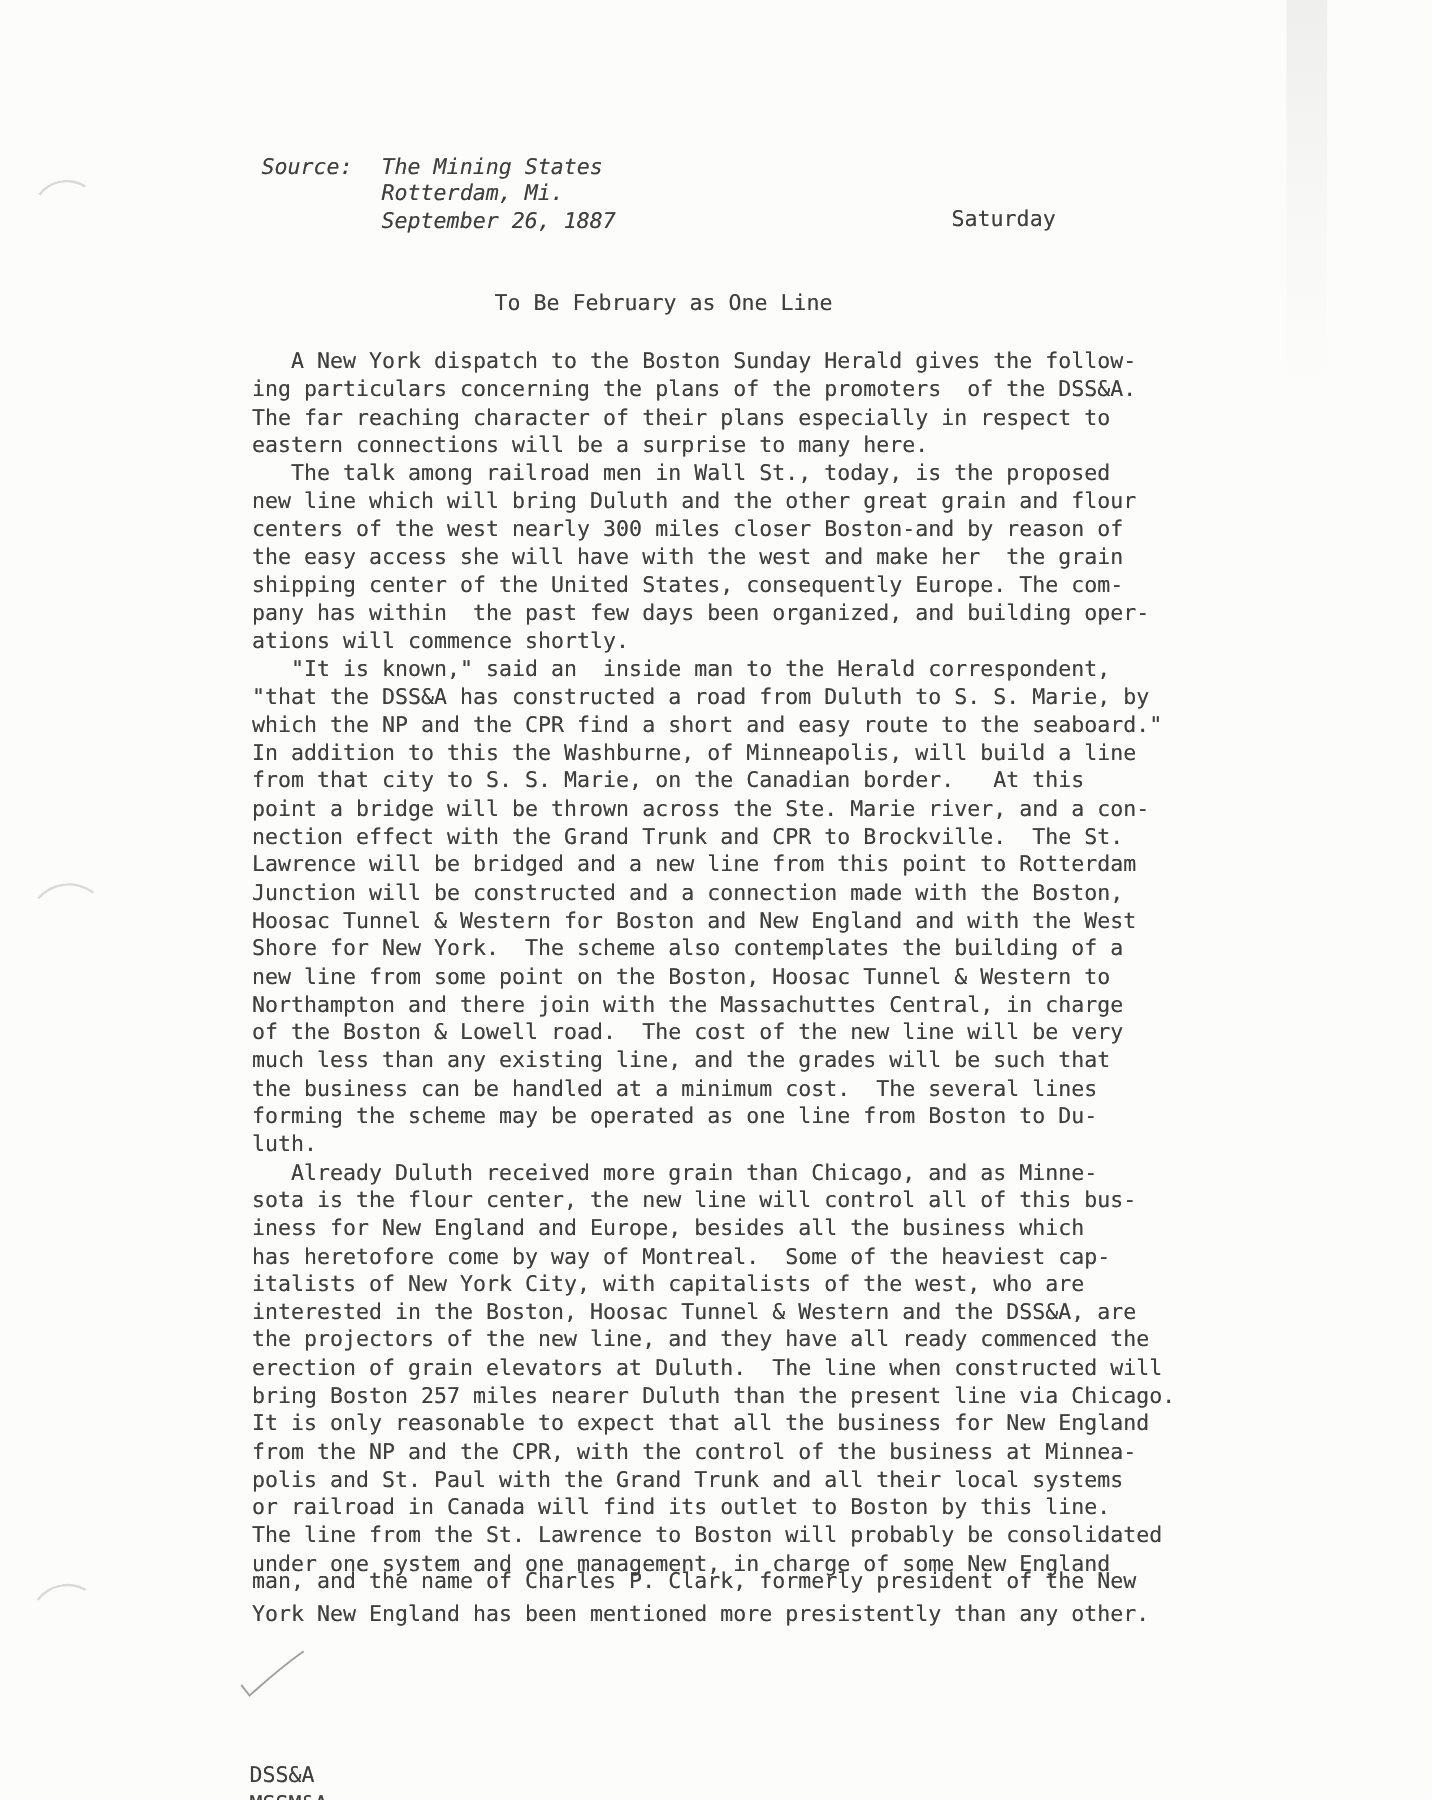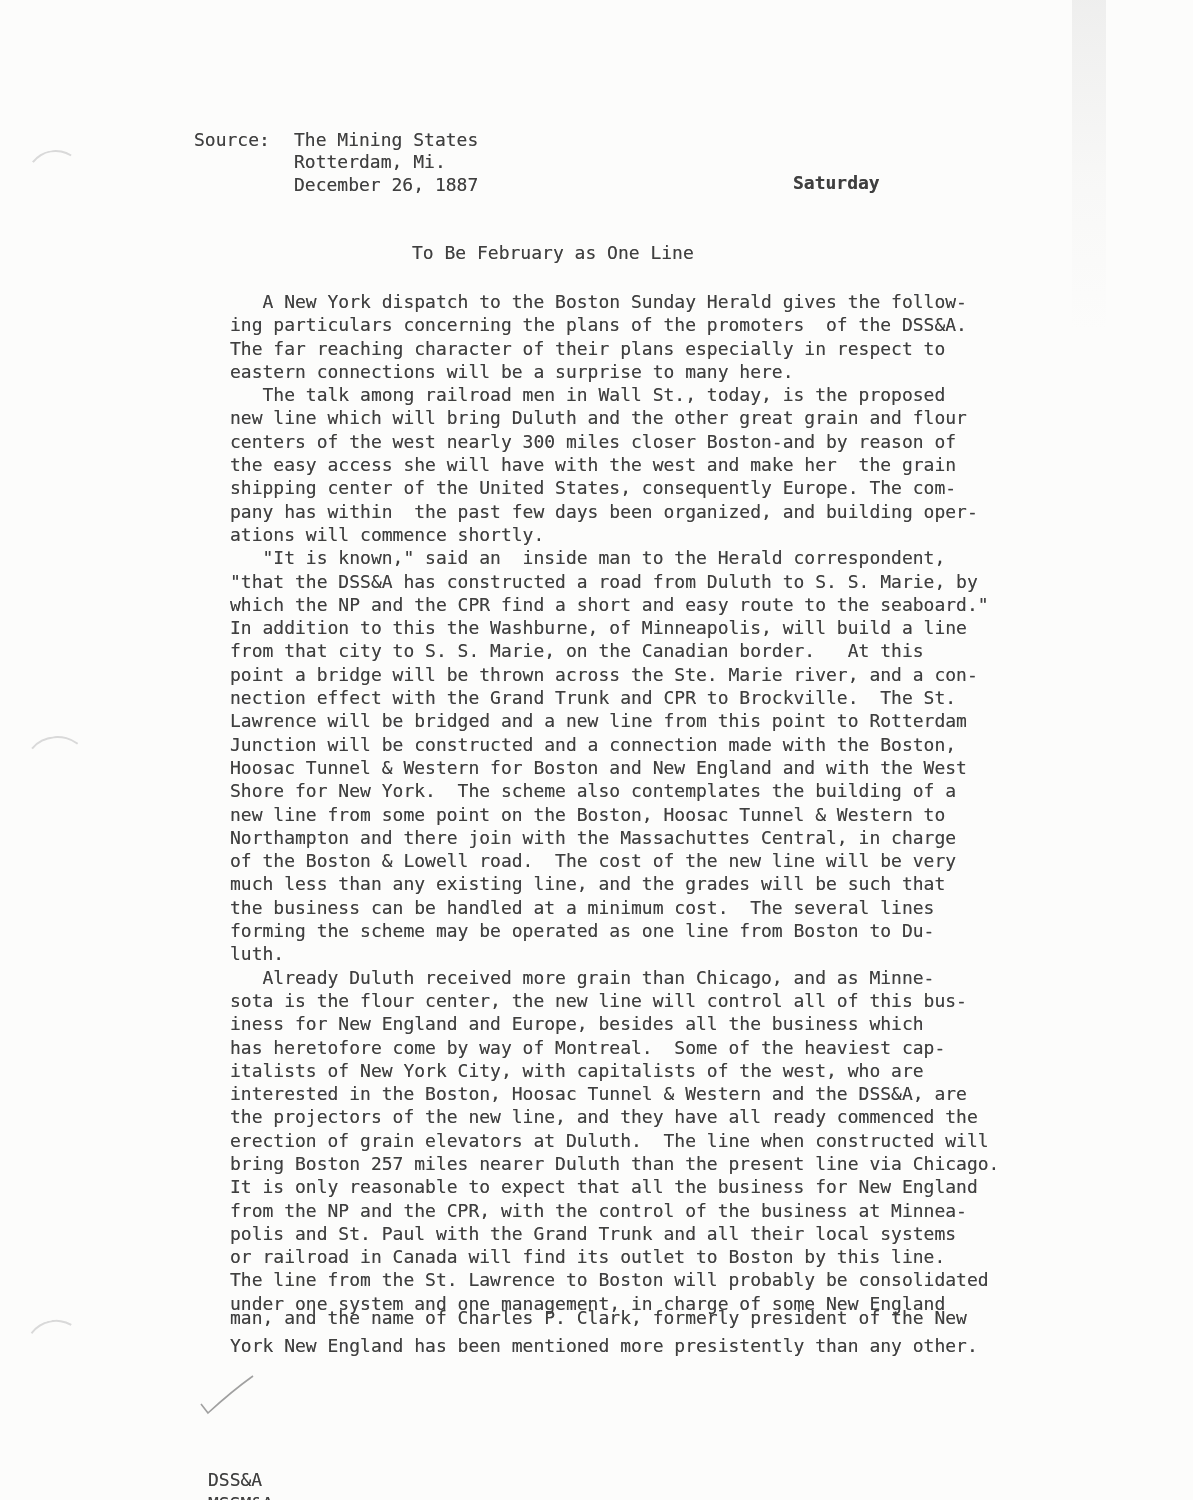--- a/index.html
+++ b/index.html
@@ -17,28 +17,28 @@
     overflow:hidden;
     font-family:"DejaVu Sans Mono","Liberation Mono",monospace;
     color:var(--ink);
   }
   .typed{
     font-size:18px;
     color:var(--ink);
     text-shadow:0 0 0.5px rgba(62,62,62,0.55);
     white-space:pre;
   }
-  .source-block{position:absolute;left:194px;top:129px;}
+  .source-block{position:absolute;left:218px;top:129px;font-style:italic;}
   .src-label{position:absolute;left:0;top:0;line-height:22.4px;}
   .src-lines{position:absolute;left:100px;top:0;}
   .src-line{height:22.4px;line-height:22.4px;}
-  .day{position:absolute;left:793px;top:172px;line-height:22.4px;font-weight:bold;}
+  .day{position:absolute;left:793px;top:172px;line-height:22.4px;}
   .title{position:absolute;left:412px;top:241px;line-height:23px;}
   .body-block{position:absolute;left:210px;top:290px;}
-  .bline{height:23.3px;line-height:23.3px;margin-left:20px;}
+  .bline{height:23.3px;line-height:23.3px;}
   .footer-block{position:absolute;left:208px;top:1468px;}
   .fline{height:23.5px;line-height:23.5px;}
   .punch-arc{
     position:absolute;
     border-radius:50%;
     border:2px solid transparent;
     border-top-color:var(--punch);
   }
   .arc1{left:27px;top:150px;width:52px;height:48px;transform:rotate(-10deg);}
   .arc2{left:24px;top:736px;width:62px;height:58px;transform:rotate(-6deg);}
@@ -56,21 +56,21 @@
 <div class="page">
 
   <div class="scan-streak"></div>
 
   <div class="punch-arc arc1"></div>
   <div class="punch-arc arc2"></div>
   <div class="punch-arc arc3"></div>
 
   <div class="source-block typed">
     <span class="src-label">Source:</span>
-    <div class="src-lines"><div class="src-line">The Mining States</div><div class="src-line">Rotterdam, Mi.</div><div class="src-line">December 26, 1887</div></div>
+    <div class="src-lines"><div class="src-line">The Mining States</div><div class="src-line">Rotterdam, Mi.</div><div class="src-line">September 26, 1887</div></div>
   </div>
 
   <div class="day typed">Saturday</div>
 
   <div class="title typed">To Be February as One Line</div>
 
   <div class="body-block typed"><div class="bline">   A New York dispatch to the Boston Sunday Herald gives the follow-</div><div class="bline">ing particulars concerning the plans of the promoters  of the DSS&amp;A.</div><div class="bline">The far reaching character of their plans especially in respect to</div><div class="bline">eastern connections will be a surprise to many here.</div><div class="bline">   The talk among railroad men in Wall St., today, is the proposed</div><div class="bline">new line which will bring Duluth and the other great grain and flour</div><div class="bline">centers of the west nearly 300 miles closer Boston-and by reason of</div><div class="bline">the easy access she will have with the west and make her  the grain</div><div class="bline">shipping center of the United States, consequently Europe. The com-</div><div class="bline">pany has within  the past few days been organized, and building oper-</div><div class="bline">ations will commence shortly.</div><div class="bline">   "It is known," said an  inside man to the Herald correspondent,</div><div class="bline">"that the DSS&amp;A has constructed a road from Duluth to S. S. Marie, by</div><div class="bline">which the NP and the CPR find a short and easy route to the seaboard."</div><div class="bline">In addition to this the Washburne, of Minneapolis, will build a line</div><div class="bline">from that city to S. S. Marie, on the Canadian border.   At this</div><div class="bline">point a bridge will be thrown across the Ste. Marie river, and a con-</div><div class="bline">nection effect with the Grand Trunk and CPR to Brockville.  The St.</div><div class="bline">Lawrence will be bridged and a new line from this point to Rotterdam</div><div class="bline">Junction will be constructed and a connection made with the Boston,</div><div class="bline">Hoosac Tunnel &amp; Western for Boston and New England and with the West</div><div class="bline">Shore for New York.  The scheme also contemplates the building of a</div><div class="bline">new line from some point on the Boston, Hoosac Tunnel &amp; Western to</div><div class="bline">Northampton and there join with the Massachuttes Central, in charge</div><div class="bline">of the Boston &amp; Lowell road.  The cost of the new line will be very</div><div class="bline">much less than any existing line, and the grades will be such that</div><div class="bline">the business can be handled at a minimum cost.  The several lines</div><div class="bline">forming the scheme may be operated as one line from Boston to Du-</div><div class="bline">luth.</div><div class="bline">   Already Duluth received more grain than Chicago, and as Minne-</div><div class="bline">sota is the flour center, the new line will control all of this bus-</div><div class="bline">iness for New England and Europe, besides all the business which</div><div class="bline">has heretofore come by way of Montreal.  Some of the heaviest cap-</div><div class="bline">italists of New York City, with capitalists of the west, who are</div><div class="bline">interested in the Boston, Hoosac Tunnel &amp; Western and the DSS&amp;A, are</div><div class="bline">the projectors of the new line, and they have all ready commenced the</div><div class="bline">erection of grain elevators at Duluth.  The line when constructed will</div><div class="bline">bring Boston 257 miles nearer Duluth than the present line via Chicago.</div><div class="bline">It is only reasonable to expect that all the business for New England</div><div class="bline">from the NP and the CPR, with the control of the business at Minnea-</div><div class="bline">polis and St. Paul with the Grand Trunk and all their local systems</div><div class="bline">or railroad in Canada will find its outlet to Boston by this line.</div><div class="bline">The line from the St. Lawrence to Boston will probably be consolidated</div><div class="bline">under one system and one management, in charge of some New England</div><div class="bline" style="margin-top: -9px;">man, and the name of Charles P. Clark, formerly president of the New</div><div class="bline" style="margin-top: 5px;">York New England has been mentioned more presistently than any other.</div></div>
 
   <svg class="checkmark" width="65" height="48" viewBox="0 0 65 48">
     <path d="M6,32 L13,41 C 25,30 44,14 58,4" fill="none" stroke="#8f8f8f" stroke-width="1.6" opacity="0.85"></path>

